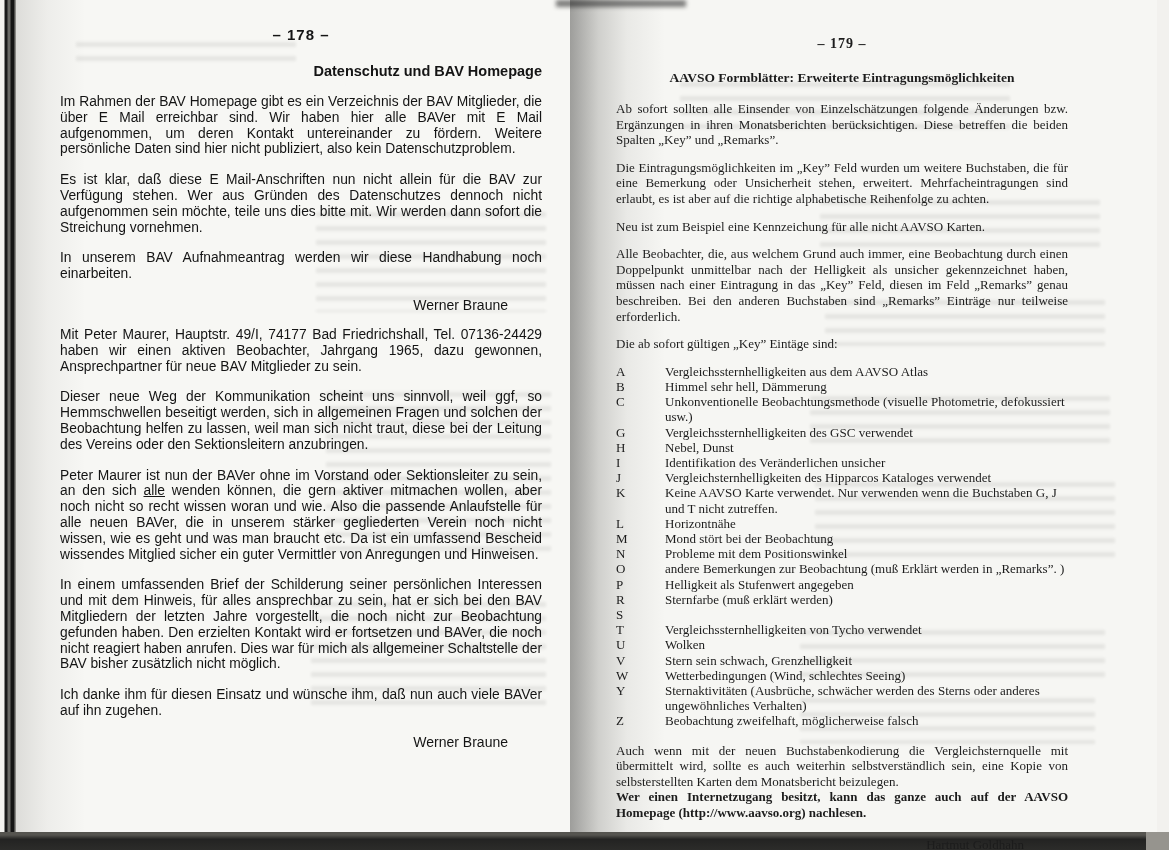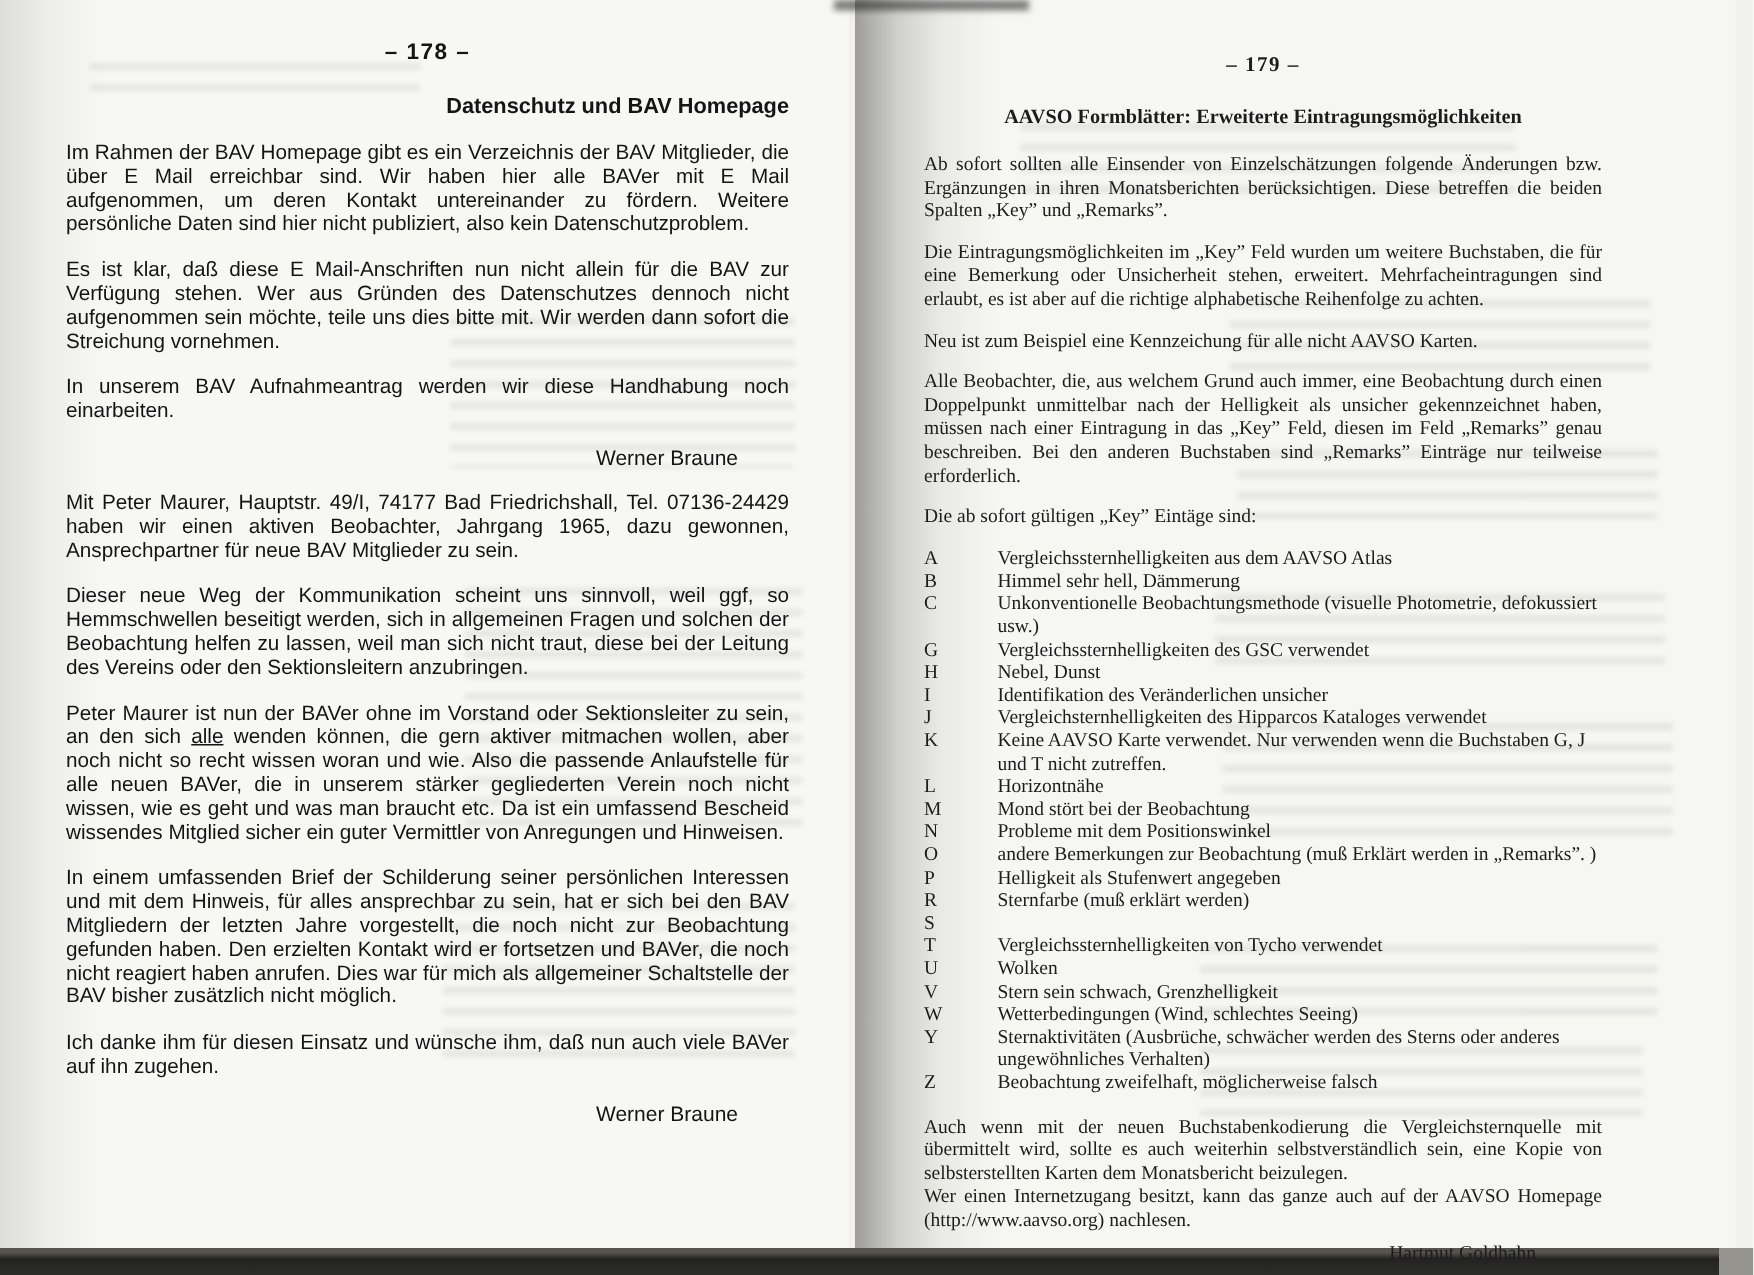--- a/index.html
+++ b/index.html
@@ -5,21 +5,21 @@
   html,body{margin:0;padding:0;background:#ffffff;}
   .scan{position:relative;width:1169px;height:850px;overflow:hidden;background:#f2f1ee;font-family:"Liberation Sans",sans-serif;}
   .edge-strip-left{position:absolute;left:0;top:0;width:16px;height:850px;
     background:linear-gradient(90deg,#f4f3f0 0 4px,#1a1a1a 5px 7px,#6a6a66 8px 10px,#151515 11px 14px,#8a8a86 15px 16px);}
   .bottom-strip{position:absolute;left:0;top:832px;width:1146px;height:18px;
     background:linear-gradient(180deg,#55544f 0 3px,#232322 40%,#2c2c2a);}
   .bottom-strip-corner{position:absolute;left:1146px;top:832px;width:23px;height:18px;background:#96948e;}
   .top-gutter-smudge{position:absolute;left:556px;top:0;width:130px;height:7px;background:rgba(25,25,25,.55);filter:blur(2px);}
 
   .page{position:absolute;top:0;height:832px;}
-  .page-left{left:0;width:566px;background:#f7f7f4;}
+  .page-left{left:16px;width:566px;background:#f7f7f4;}
   .page-left::before{content:"";position:absolute;left:0;top:0;width:70px;height:100%;
     background:linear-gradient(90deg,rgba(60,58,54,.14),rgba(60,58,54,.05) 45%,transparent);}
   .page-right{left:570px;width:587px;background:#f6f6f3;}
   .gutter-shade{position:absolute;left:0;top:0;width:95px;height:100%;pointer-events:none;
     background:linear-gradient(90deg,rgba(35,35,33,.42),rgba(70,70,66,.22) 30%,rgba(120,120,116,.10) 60%,transparent);}
 
   .content{position:relative;z-index:2;}
   .page-left .content{padding:24px 40px 0 44px;color:#141414;}
   .page-right .content{padding:32px 89px 0 46px;color:#1c1c1c;font-family:"Liberation Serif",serif;}
 
@@ -167,21 +167,21 @@
           <div class="key-row">
             <span>Y</span>
             <span>Sternaktivitäten (Ausbrüche, schwächer werden des Sterns oder anderes ungewöhnliches Verhalten)</span>
           </div>
           <div class="key-row">
             <span>Z</span>
             <span>Beobachtung zweifelhaft, möglicherweise falsch</span>
           </div>
         </div>
       <p class="rp" style="margin-bottom:0;">Auch wenn mit der neuen Buchstabenkodierung die Vergleichsternquelle mit übermittelt wird, sollte es auch weiterhin selbstverständlich sein, eine Kopie von selbsterstellten Karten dem Monatsbericht beizulegen.</p>
-      <p class="rp" style="margin-bottom:6px;">Wer einen Internetzugang besitzt, kann das ganze auch auf der AAVSO Homepage (http://www.aavso.org) nachlesen.</p>
+      <p class="rp" style="margin-bottom:16px;font-weight:bold;">Wer einen Internetzugang besitzt, kann das ganze auch auf der AAVSO Homepage (http://www.aavso.org) nachlesen.</p>
       <div class="sig-right">Hartmut Goldhahn</div>
     </div>
   </div>
 
   <div class="top-gutter-smudge"></div>
   <div class="bottom-strip"></div>
   <div class="bottom-strip-corner"></div>
 </div>
 
 </body></html>

